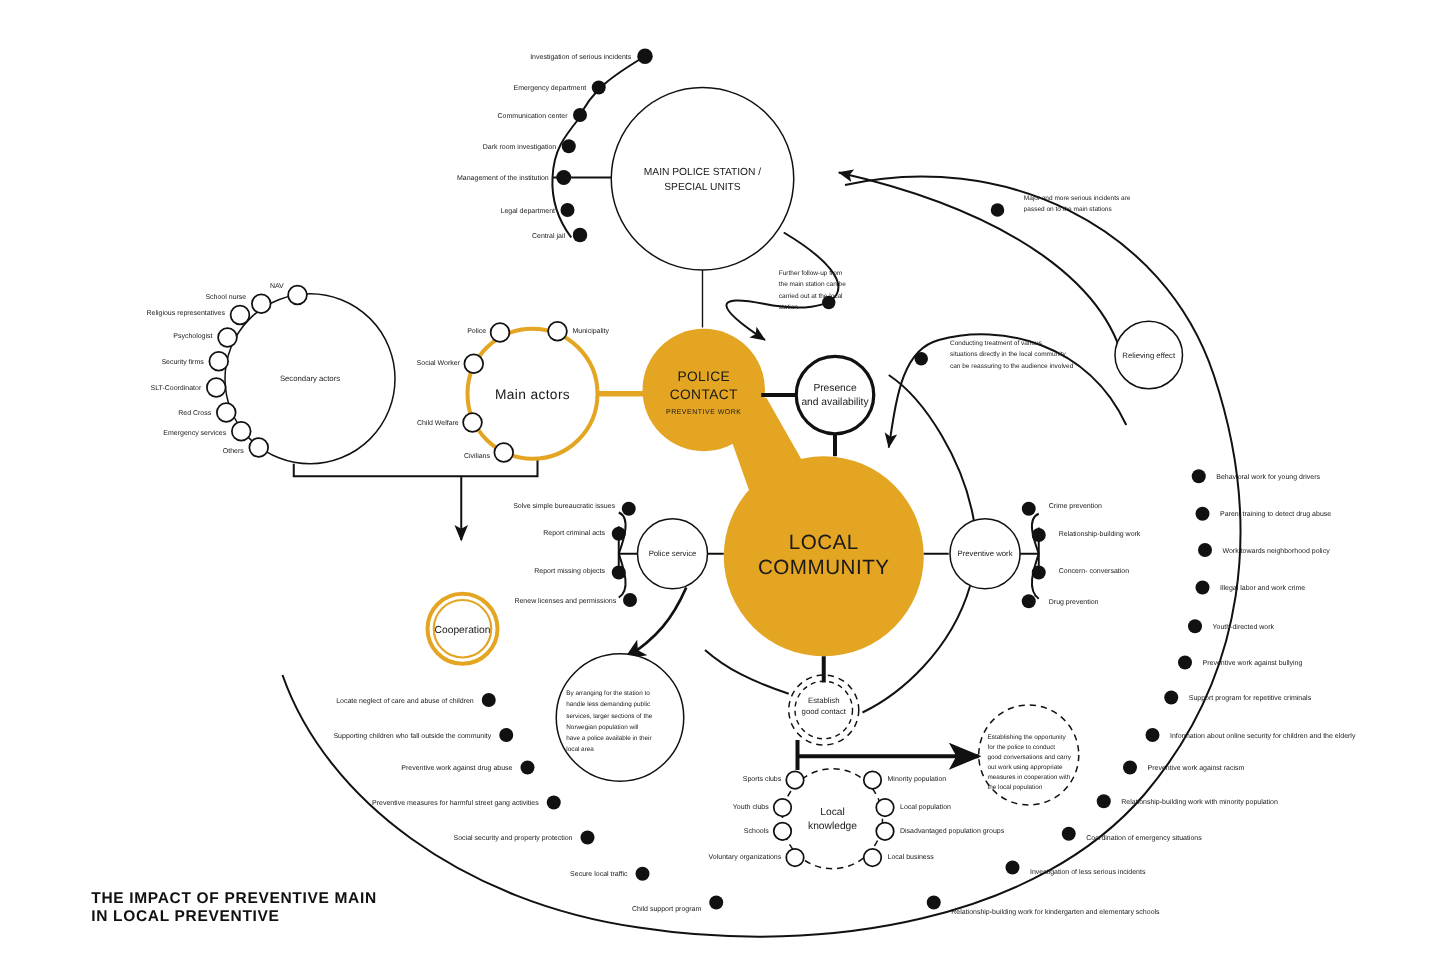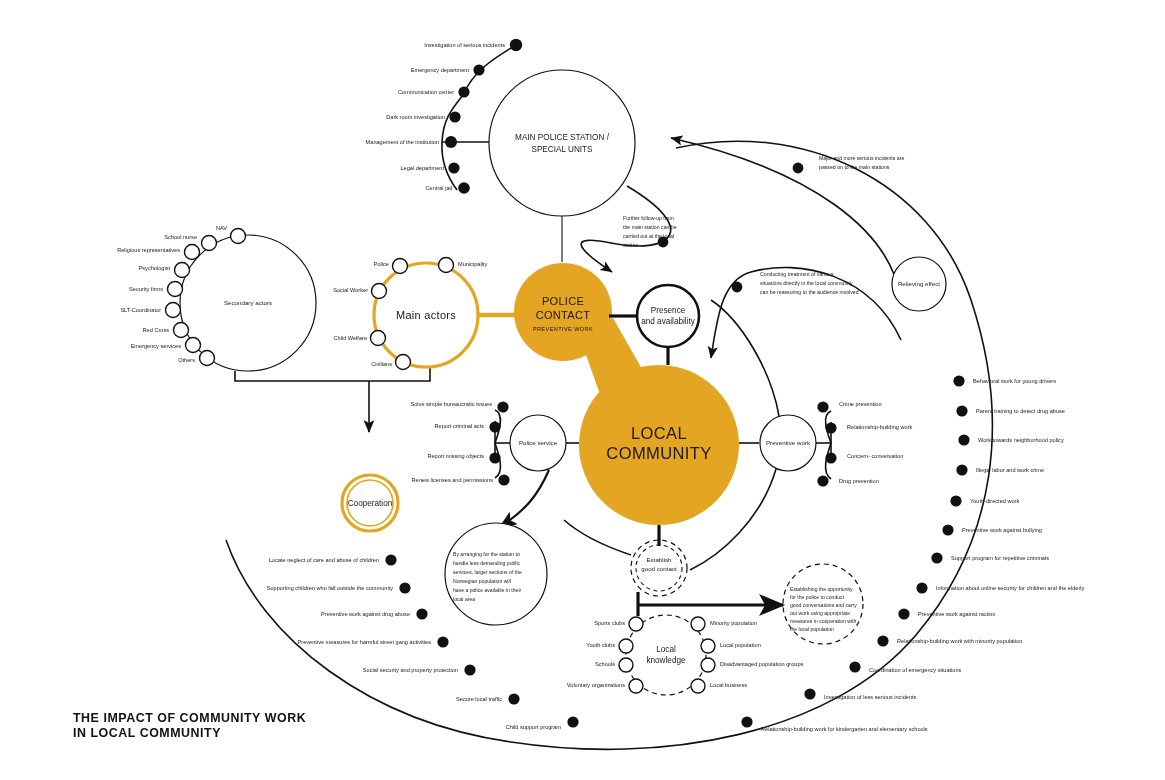--- a/index.html
+++ b/index.html
@@ -403,15 +403,15 @@
 
     <circle class="dot" cx="799" cy="694" r="5.6"></circle>
     <text class="t-leaf" x="813" y="699">Investigation of less serious incidents</text>
 
     <circle class="dot" cx="736" cy="722" r="5.6"></circle>
     <text class="t-leaf" x="750" y="731">Relationship-building work for kindergarten and elementary schools</text>
   </g>
 
 </svg>
 
-<div id="title"><span>THE IMPACT OF COMMUNITY WORK</span><br><span>IN LOCAL COMMUNITY</span></div>
+<div id="title"><span>THE IMPACT OF PREVENTIVE MAIN</span><br><span>IN LOCAL PREVENTIVE</span></div>
 
 </div>
 
 </body></html>

